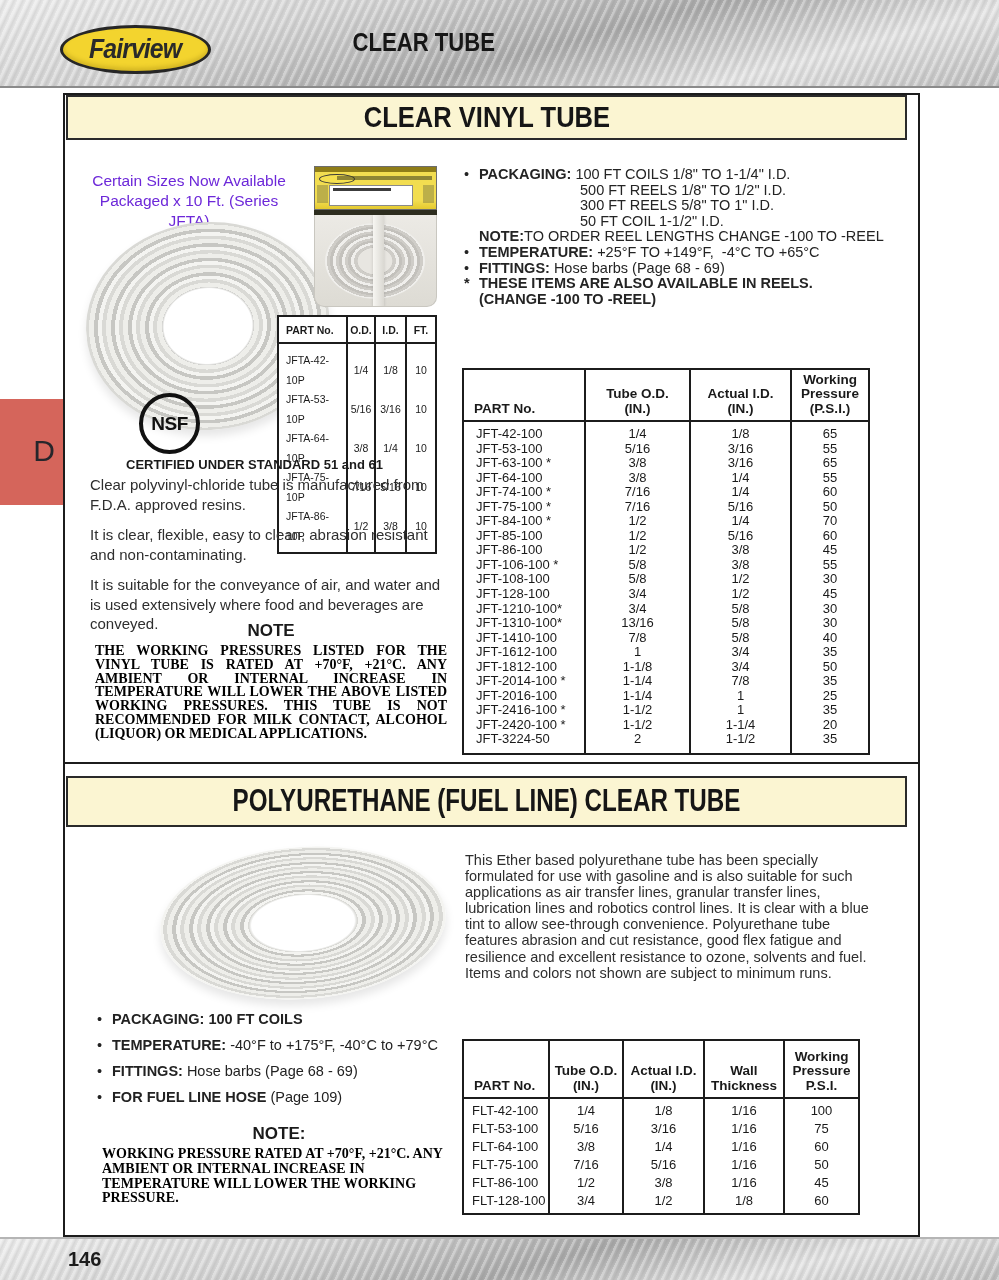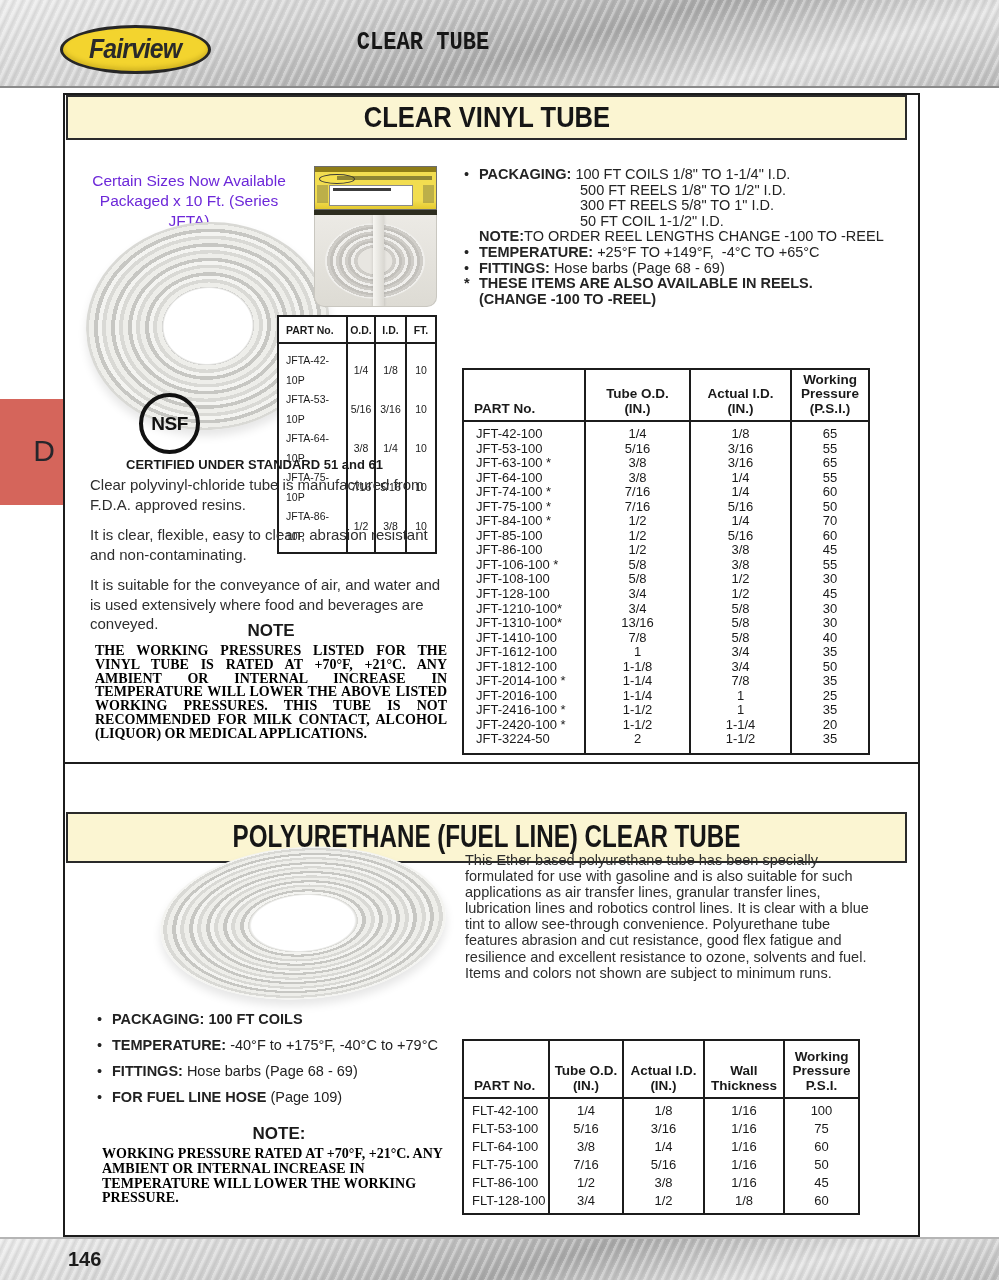--- a/index.html
+++ b/index.html
@@ -6,36 +6,36 @@
   html,body { width:999px; height:1280px; background:#fff; font-family:"Liberation Sans", sans-serif; color:#1a1a1a; }
   .canvas { position:relative; width:999px; height:1280px; overflow:hidden; background:#fff; }
 
   
   .metal {
     background:
       repeating-linear-gradient(115deg, rgba(255,255,255,.30) 0 2px, rgba(255,255,255,0) 3px, rgba(80,80,80,.10) 5px, rgba(255,255,255,0) 8px),
       linear-gradient(165deg, #ececec 0%, #d4d4d4 28%, #a9a9a9 55%, #e3e3e3 78%, #bcbcbc 100%);
   }
   .hdr { position:absolute; left:0; top:0; width:999px; height:88px; border-bottom:2px solid #8b8b8b; }
-  .hdr-title { position:absolute; left:0; top:27px; width:847px; text-align:center; font-size:26px; font-weight:bold; color:#161616;font-family:Liberation Mono, monospace; }
+  .hdr-title { position:absolute; left:0; top:27px; width:847px; text-align:center; font-size:26px; font-weight:bold; color:#161616; }
   .cond { display:inline-block; white-space:nowrap; transform-origin:center; }
   .logo { position:absolute; left:60px; top:25px; width:151px; height:49px; background:#F3D42E; border:3px solid #262626; border-radius:50%; text-align:center; line-height:42px; font-size:27px; font-weight:bold; font-style:italic; letter-spacing:-1px; color:#2a2a2a; box-shadow:inset 0 -3px 4px rgba(120,90,0,.25); }
 
   .ftr { position:absolute; left:0; top:1237px; width:999px; height:43px; border-top:2px solid #b5b5b5;text-align:center; }
   .ftr .pagenum { position:absolute; left:68px; top:0; line-height:40px; font-size:20px; font-weight:bold; color:#1c1c1c; }
 
   
   .side-tab { position:absolute; left:0; top:399px; width:64px; height:106px; background:#D5655B; color:#26262b; font-size:30px; text-align:right; padding-right:9px; line-height:104px; }
 
   
   .frame { position:absolute; left:63px; top:93px; width:857px; height:1144px; border:2px solid #1c1c1c; background:#fff; }
   .hrule { position:absolute; left:63px; top:762px; width:857px; height:2px; background:#1c1c1c; }
   .secbar { position:absolute; left:66px; width:841px; background:#FBF5D2; border:2px solid #2a2a2a; text-align:center; color:#161616; font-weight:bold; }
   .bar1 { top:95px; height:45px; font-size:29px; line-height:40px; }
-  .bar2 { top:776px; height:51px; font-size:31px; line-height:46px;margin-top:36px; }
+  .bar2 { top:776px; height:51px; font-size:31px; line-height:46px; }
 
   
   .coil { position:absolute; border-radius:50%;
     background:
       radial-gradient(closest-side, #ffffff 0 36%, rgba(255,255,255,0) 38%),
       repeating-radial-gradient(closest-side, #d9d9d5 0 4px, #f4f4f1 4px 8px, #c7c7c3 8px 12px, #eeeeea 12px 17px);
     transform:rotate(-4deg);
     box-shadow:0 6px 10px rgba(0,0,0,.10);
   }
   .coil1 { left:86px; top:222px; width:244px; height:208px; }

